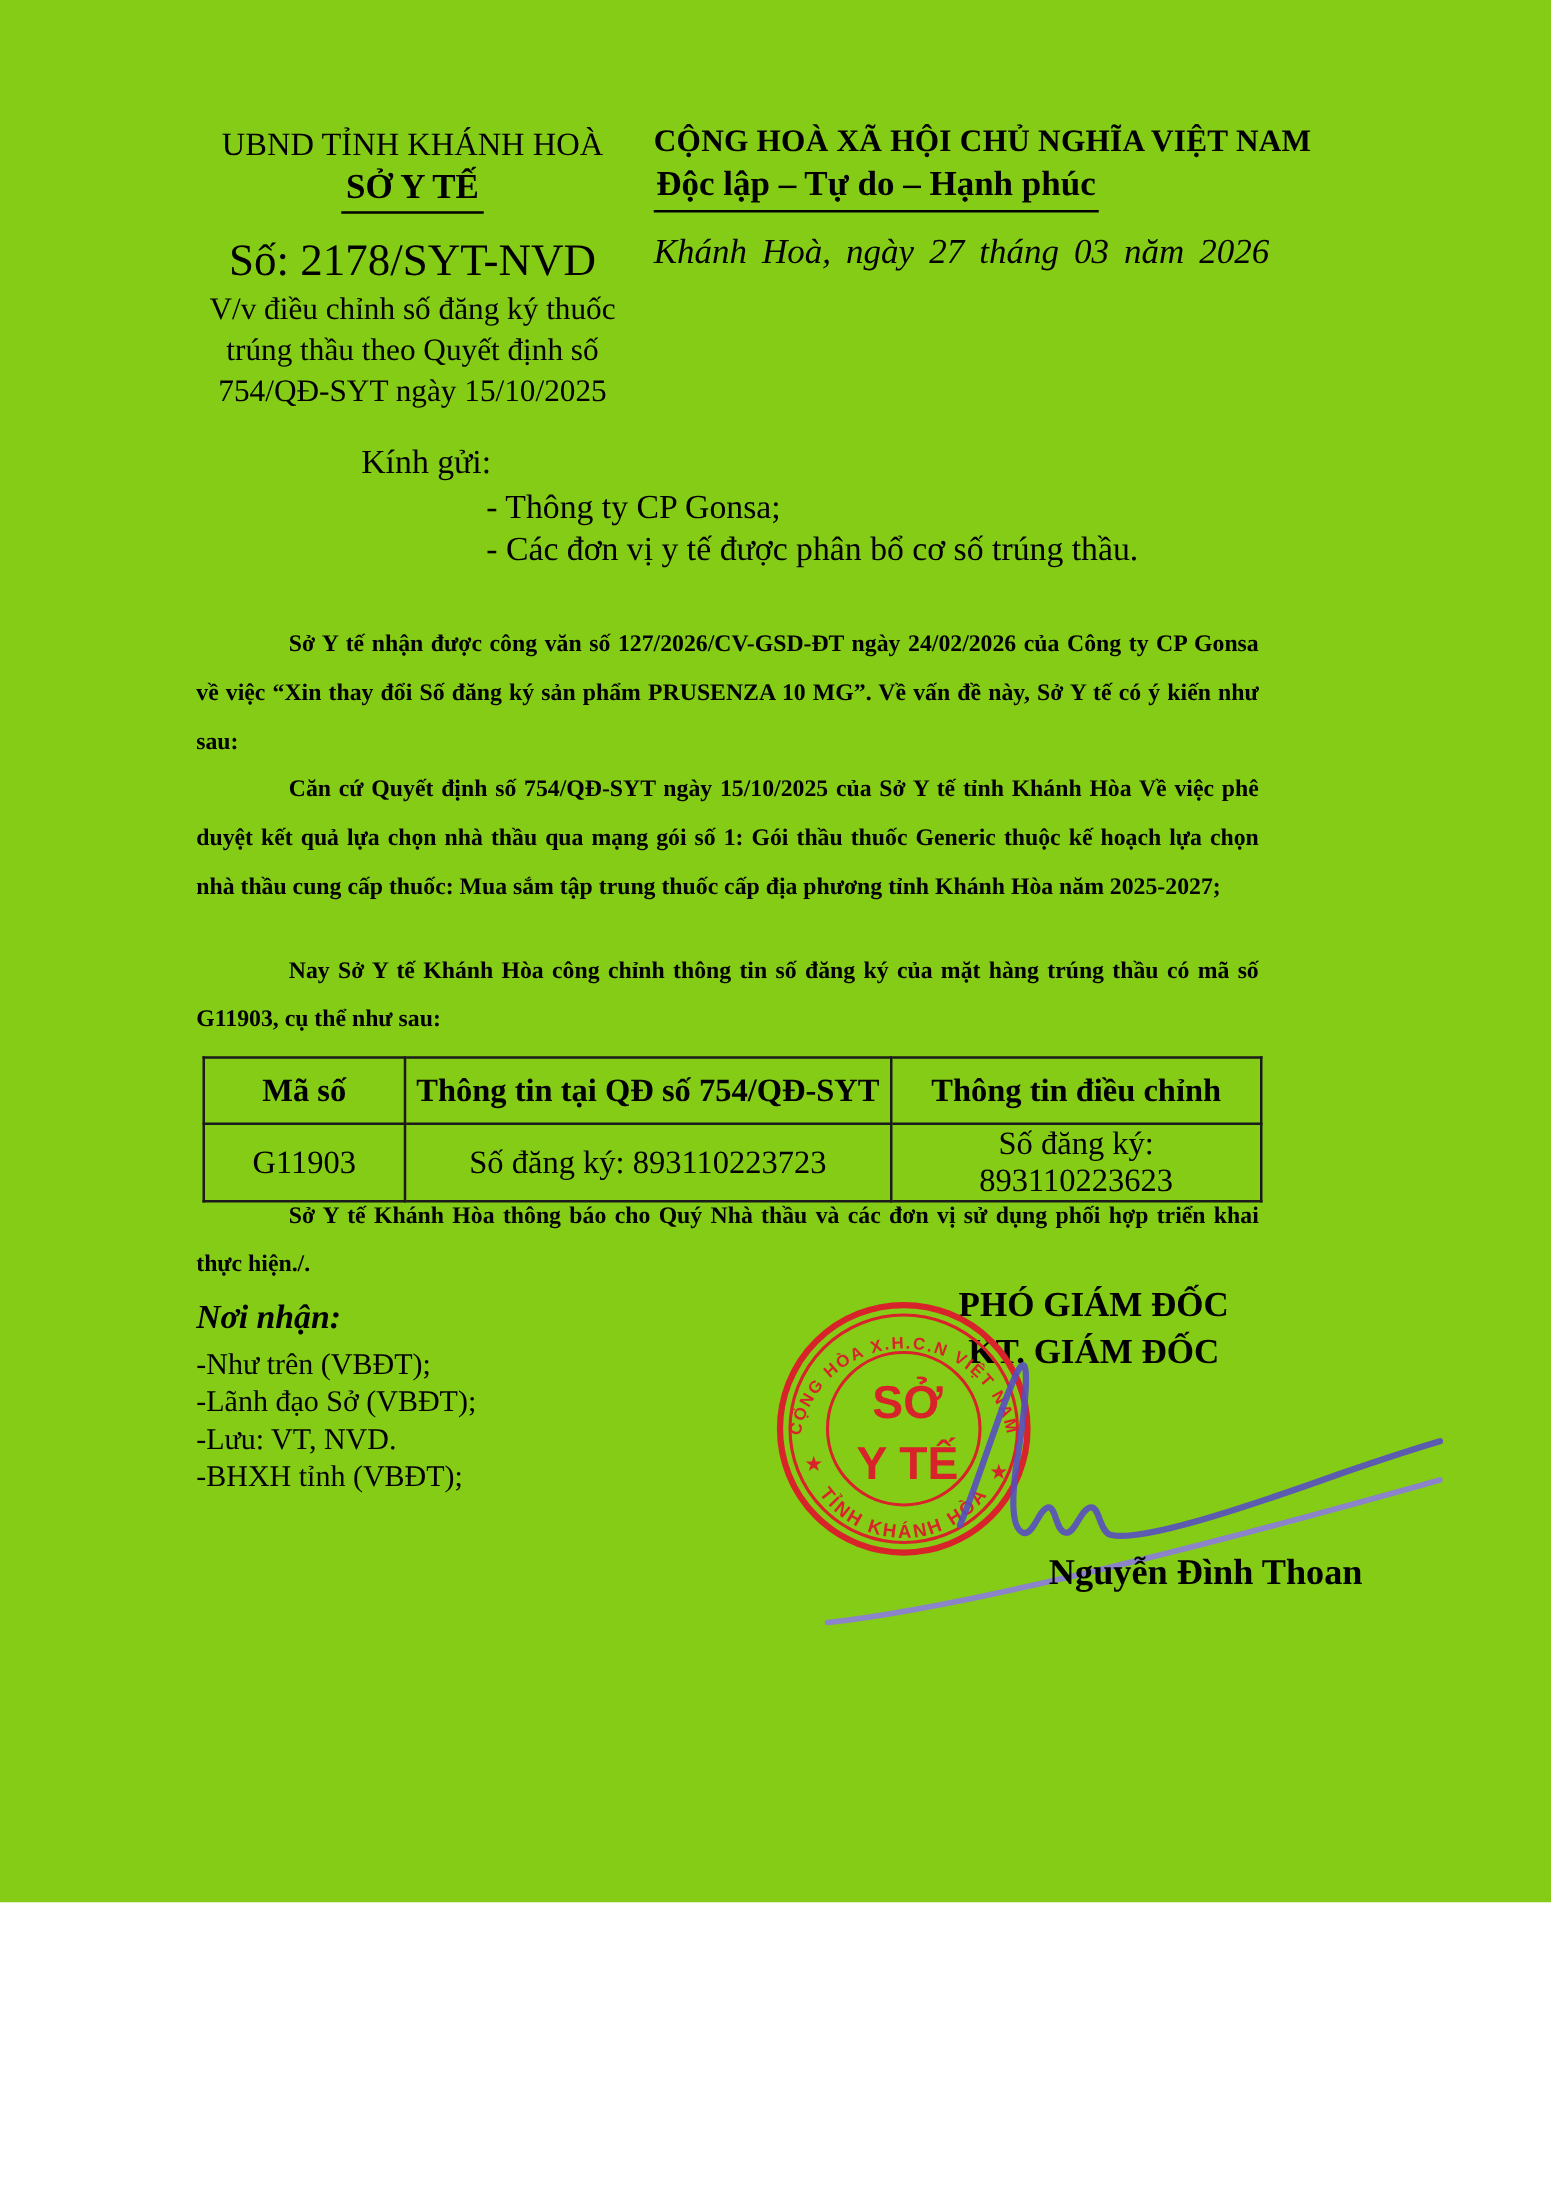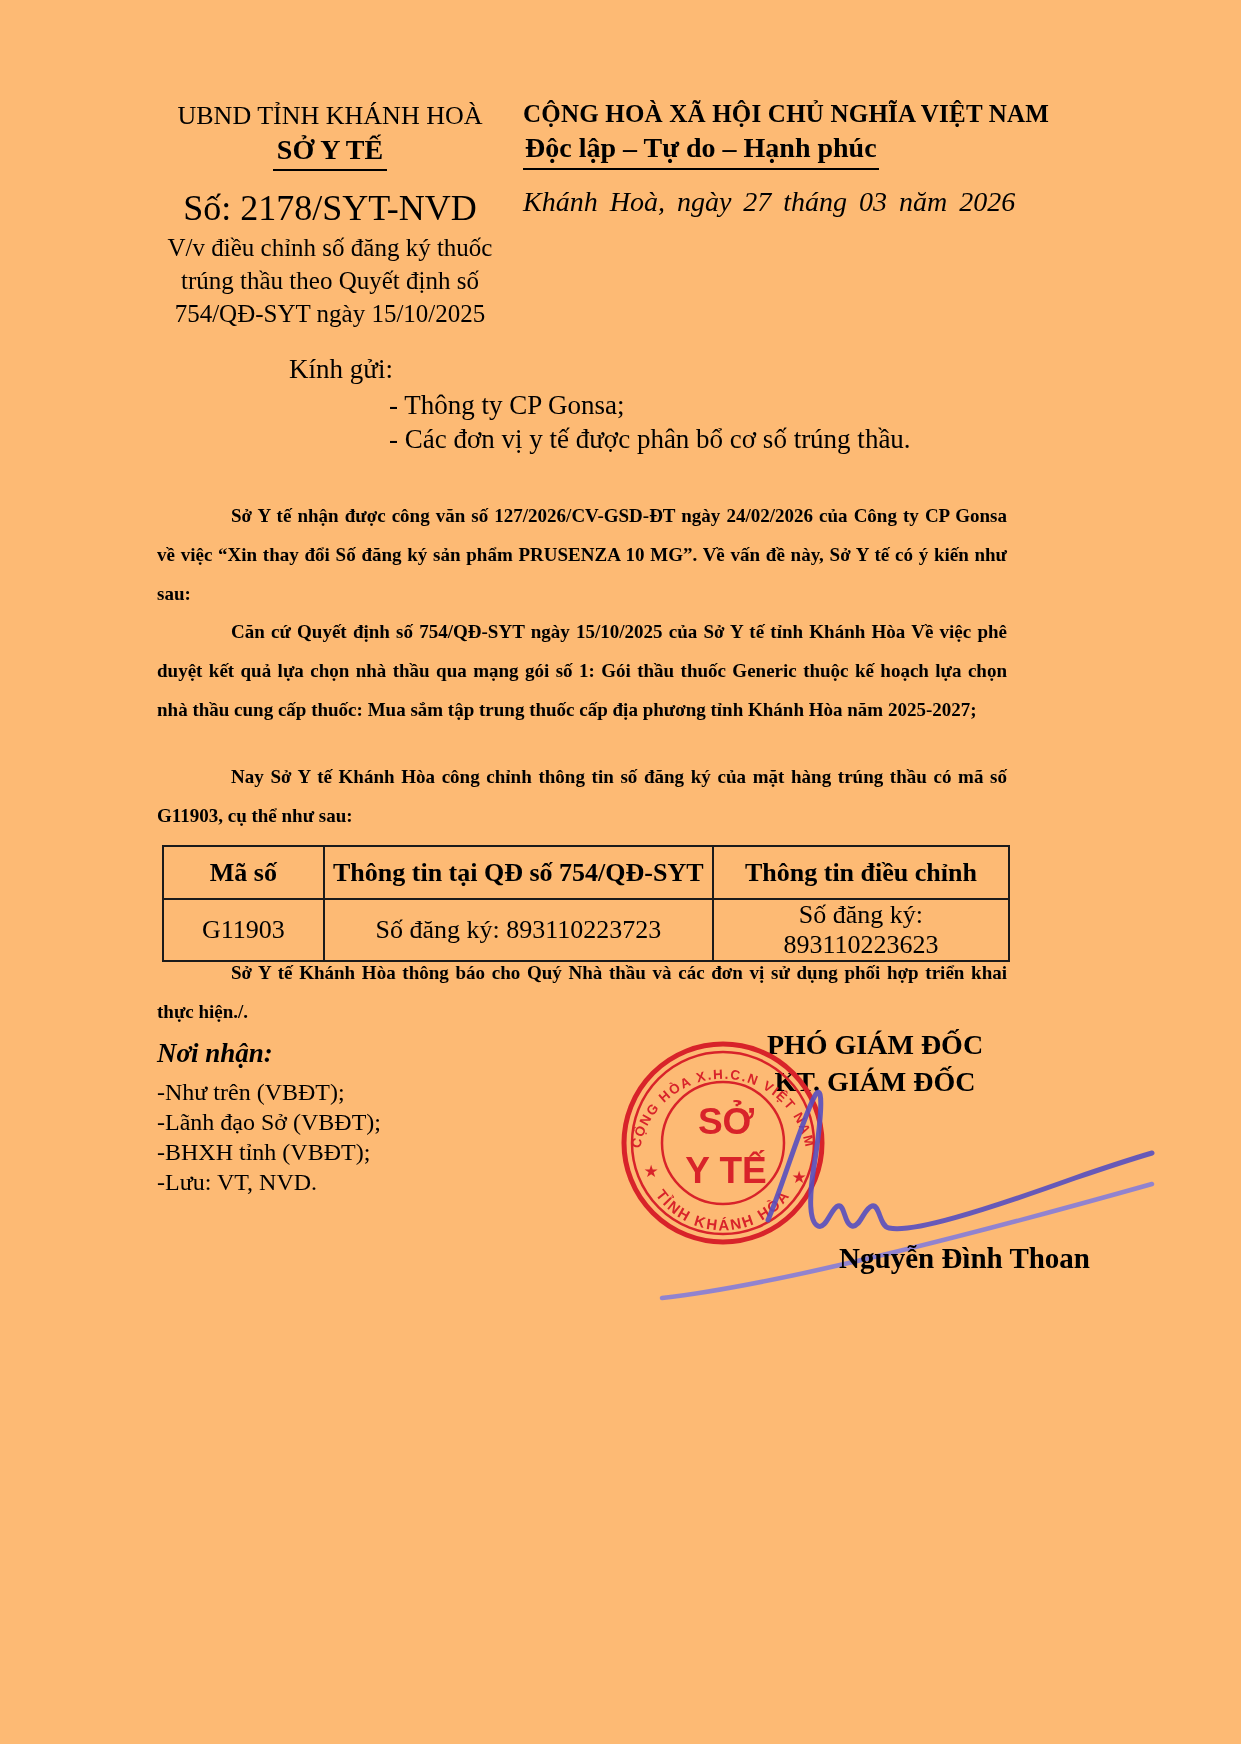--- a/index.html
+++ b/index.html
@@ -1,19 +1,19 @@
 <!DOCTYPE html>
 <html lang="vi"><head>
 <meta charset="utf-8">
 <style>
   html,body{margin:0;padding:0;background:#ffffff;}
   .page{
     position:relative;
-    width:1241px;height:1744px;
-    background:#fdba74;
+    width:1241px;height:1522px;
+    background:#84cc16;
     font-family:"Liberation Serif","DejaVu Serif",serif;
     color:#000;
     overflow:hidden;
   }
   .abs{position:absolute;}
 
   
   .hdr-left{left:128px;top:100px;width:404px;text-align:center;}
   .org-parent{font-size:26px;line-height:32px;}
   .org{font-size:28px;font-weight:bold;margin-top:2px;}
@@ -112,22 +112,22 @@
       </tbody>
     </table>
   </div>
 
   <div class="abs para p4">Sở Y tế Khánh Hòa thông báo cho Quý Nhà thầu và các đơn vị sử dụng phối hợp triển khai thực hiện./.</div>
 
   <div class="abs noi-nhan">
     <div class="nn-label">Nơi nhận:</div>
     <div class="nn-item">-Như trên (VBĐT);</div>
     <div class="nn-item">-Lãnh đạo Sở (VBĐT);</div>
+    <div class="nn-item">-Lưu: VT, NVD.</div>
     <div class="nn-item">-BHXH tỉnh (VBĐT);</div>
-    <div class="nn-item">-Lưu: VT, NVD.</div>
   </div>
 
   <div class="abs sig-titles">
     <div>PHÓ GIÁM ĐỐC</div>
     <div>KT. GIÁM ĐỐC</div>
   </div>
 
   <svg class="abs stamp-svg" width="220" height="220" viewBox="0 0 220 220">
     <defs>
       <path id="arcTop" d="M 28,148 A 84,84 0 1 1 192,148" fill="none"></path>

